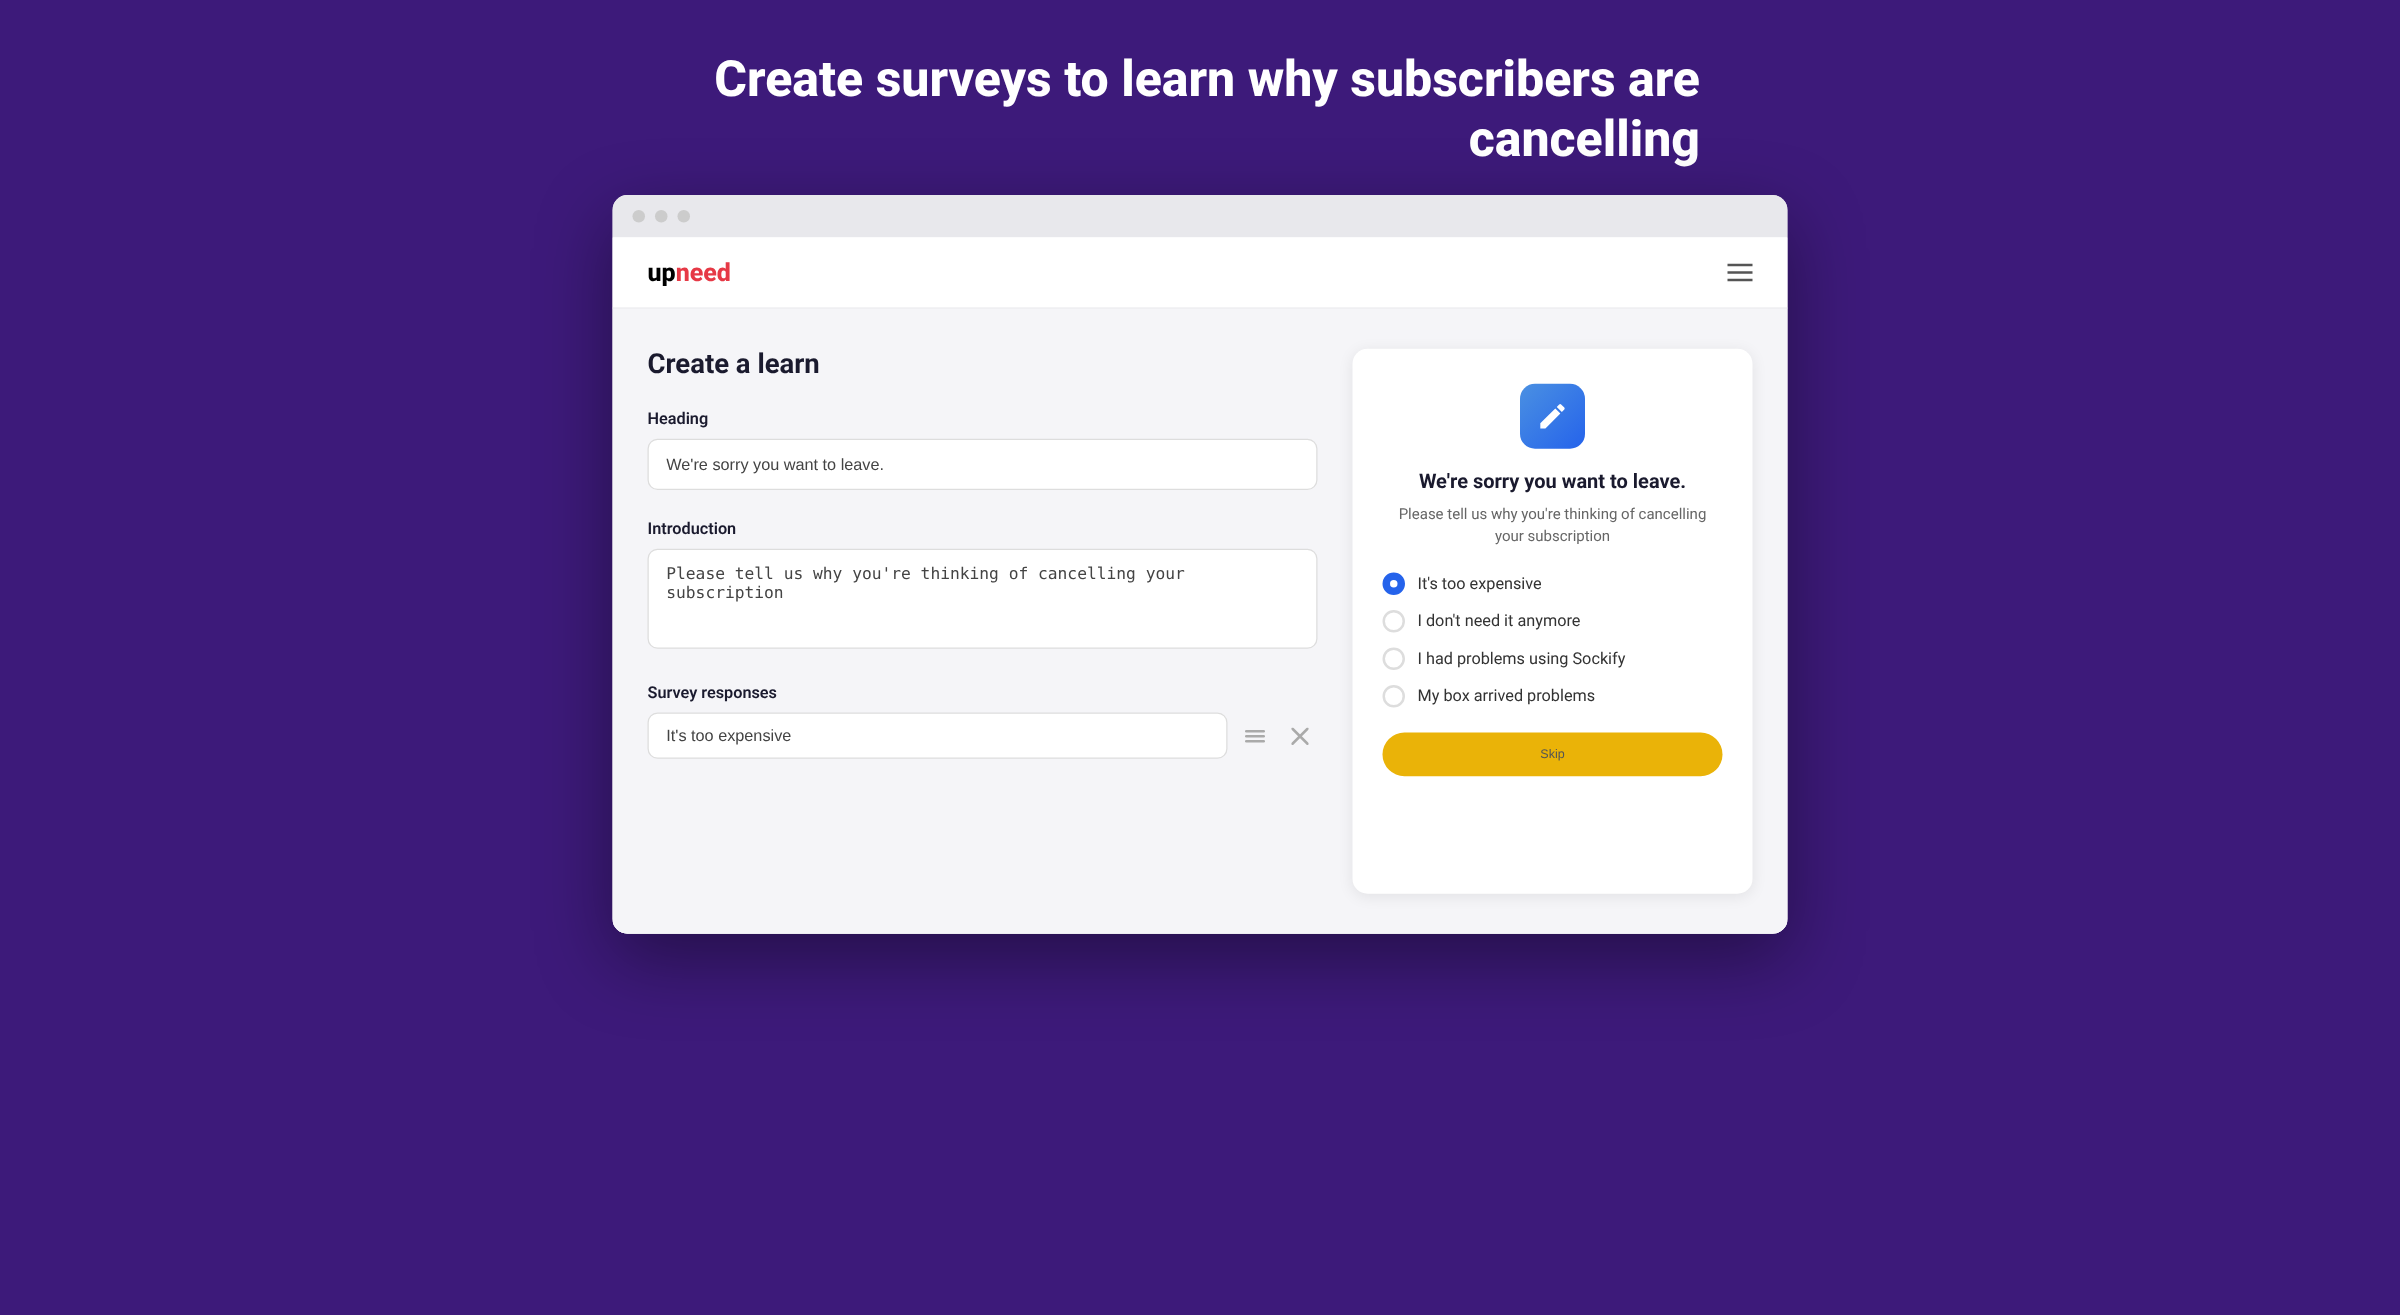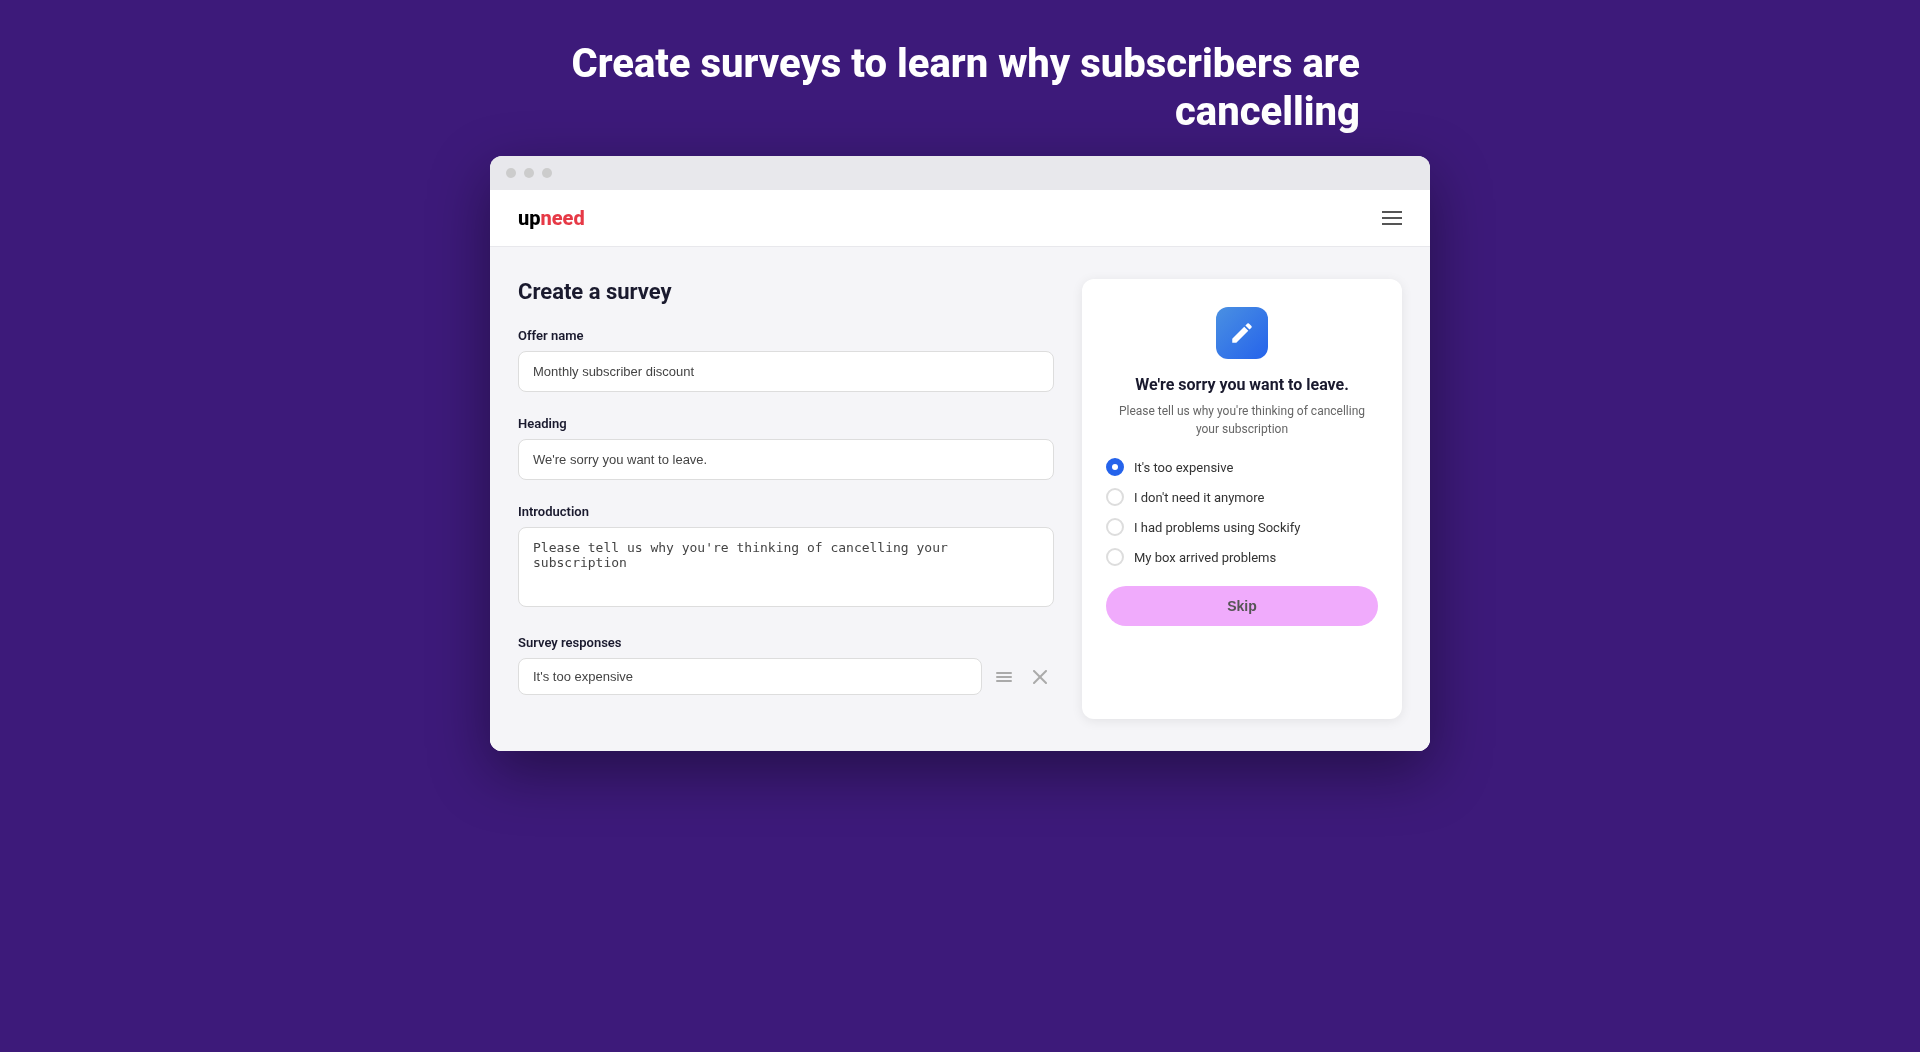--- a/index.html
+++ b/index.html
@@ -284,26 +284,26 @@
       border-radius: 30px;
       font-size: 14px;
       font-weight: 600;
       cursor: pointer;
       margin-bottom: 10px;
     }
 
     .skip-btn {
       width: 100%;
       padding: 12px;
-      background: #f0abfc;
+      background: #eab308;
       color: #555;
       border: none;
       border-radius: 30px;
-      font-size: 14px;
-      font-weight: 700;
+      font-size: 10px;
+      font-weight: 400;
       cursor: pointer;
     }
   </style>
 </head>
 <body>
 
 <h1 class="hero-title">Create surveys to learn why subscribers are cancelling</h1>
 
 <div class="browser-window">
 
@@ -322,26 +322,22 @@
       <div class="nav-menu-icon">
         <span></span>
         <span></span>
         <span></span>
       </div>
     </nav>
 
     <div class="main-content">
 
       <div class="form-section">
-        <h2 class="form-title">Create a survey</h2>
-
-        <div class="form-group">
-          <label class="form-label">Offer name</label>
-          <input class="form-input" type="text" value="Monthly subscriber discount" style="">
-        </div>
+        <h2 class="form-title">Create a learn</h2>
+
 
         <div class="form-group">
           <label class="form-label">Heading</label>
           <input class="form-input" type="text" value="We're sorry you want to leave." style="">
         </div>
 
         <div class="form-group">
           <label class="form-label">Introduction</label>
           <textarea class="form-textarea" style="">Please tell us why you're thinking of cancelling your subscription</textarea>
         </div>

